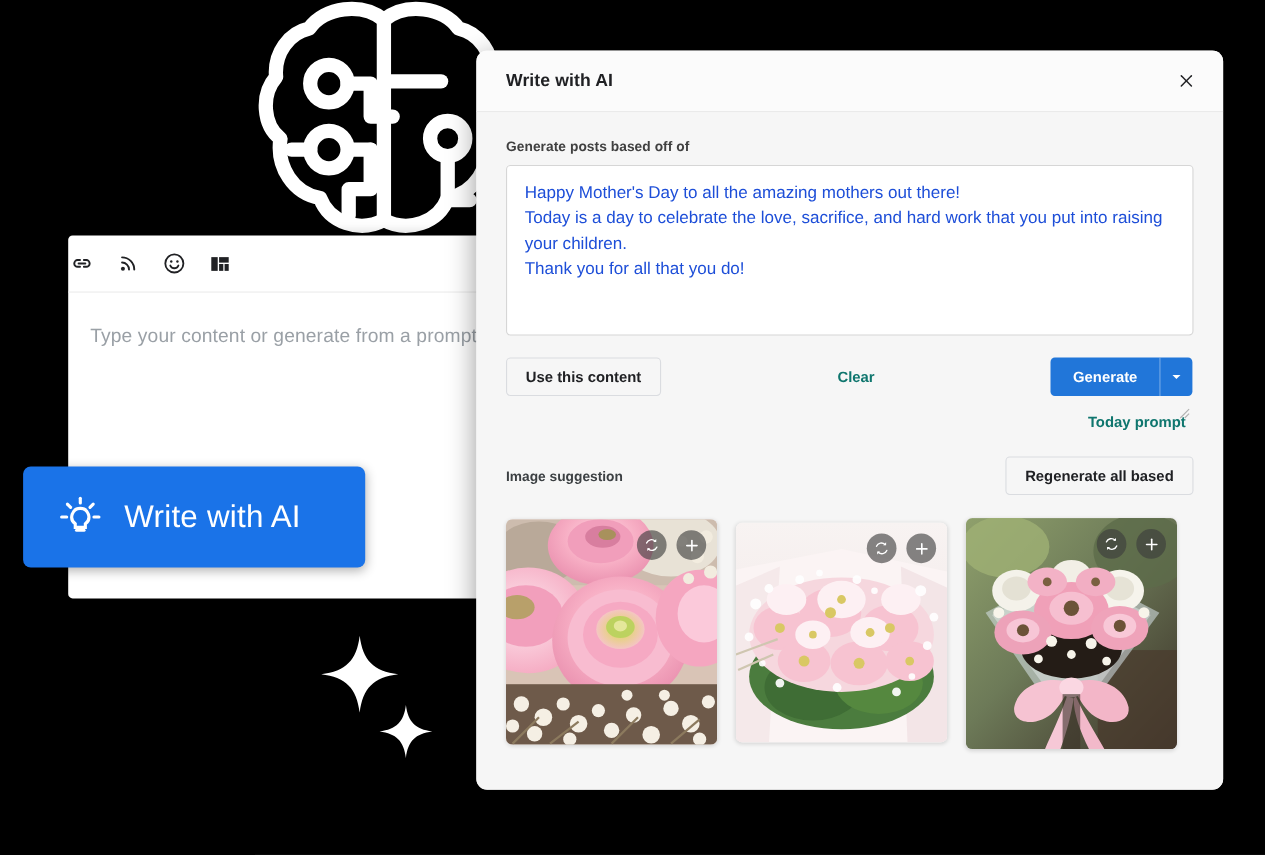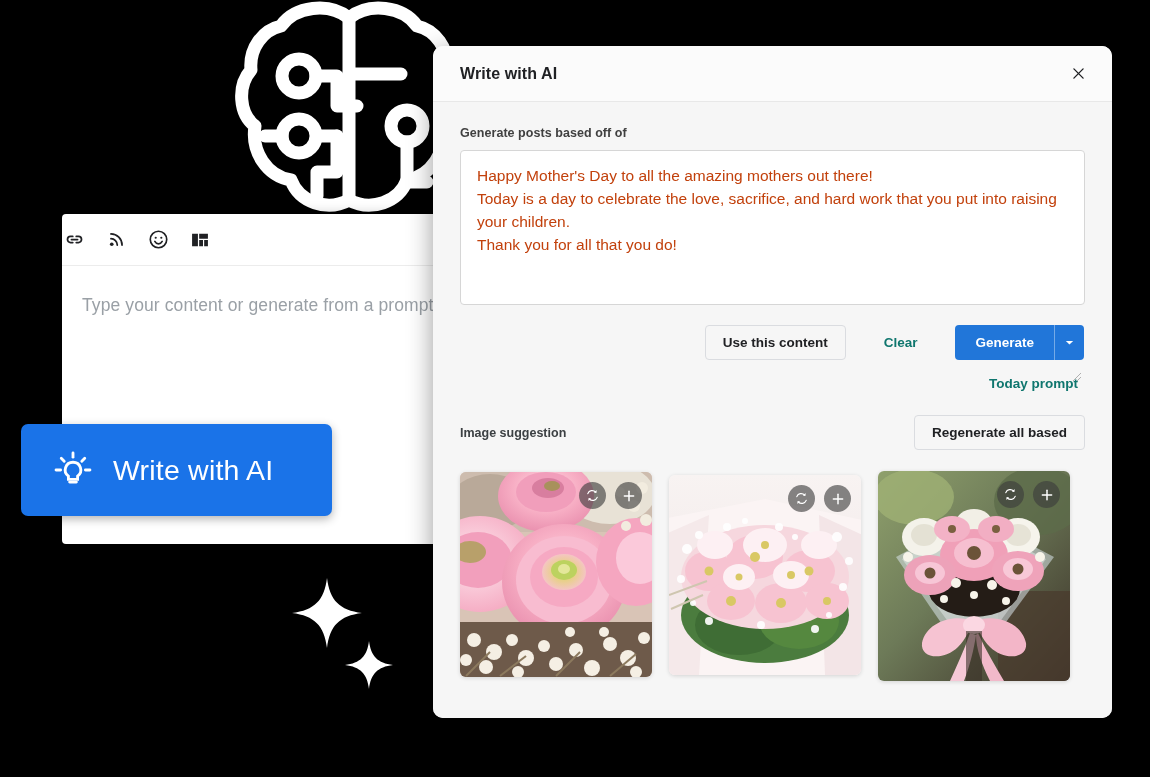--- a/index.html
+++ b/index.html
@@ -172,39 +172,39 @@
   .prompt-textarea {
     width: 625px;
     height: 155px;
     background: #ffffff;
     border: 1px solid #d6d6d6;
     border-radius: 4px;
     padding: 14px 16px;
     font-family: "Liberation Sans", sans-serif;
     font-size: 15.5px;
     line-height: 1.48;
-    color: #c2410c;
+    color: #1d4ed8;
     resize: none;
     overflow: hidden;
     white-space: pre-wrap;
     position: relative;
   }
   .resize-grip {
     position: absolute;
     right: 30px;
     top: 266px;
     width: 10px;
     height: 10px;
     pointer-events: none;
   }
 
   .actions-row {
     display: flex;
     align-items: center;
-    justify-content: flex-end;
+    justify-content: space-between;
     gap: 32px;
     margin-top: 20px;
     padding-right: 1px;
   }
   .btn-outline {
     height: 35px;
     padding: 0 17px;
     background: #f6f6f6;
     border: 1px solid #dadce0;
     border-radius: 4px;

